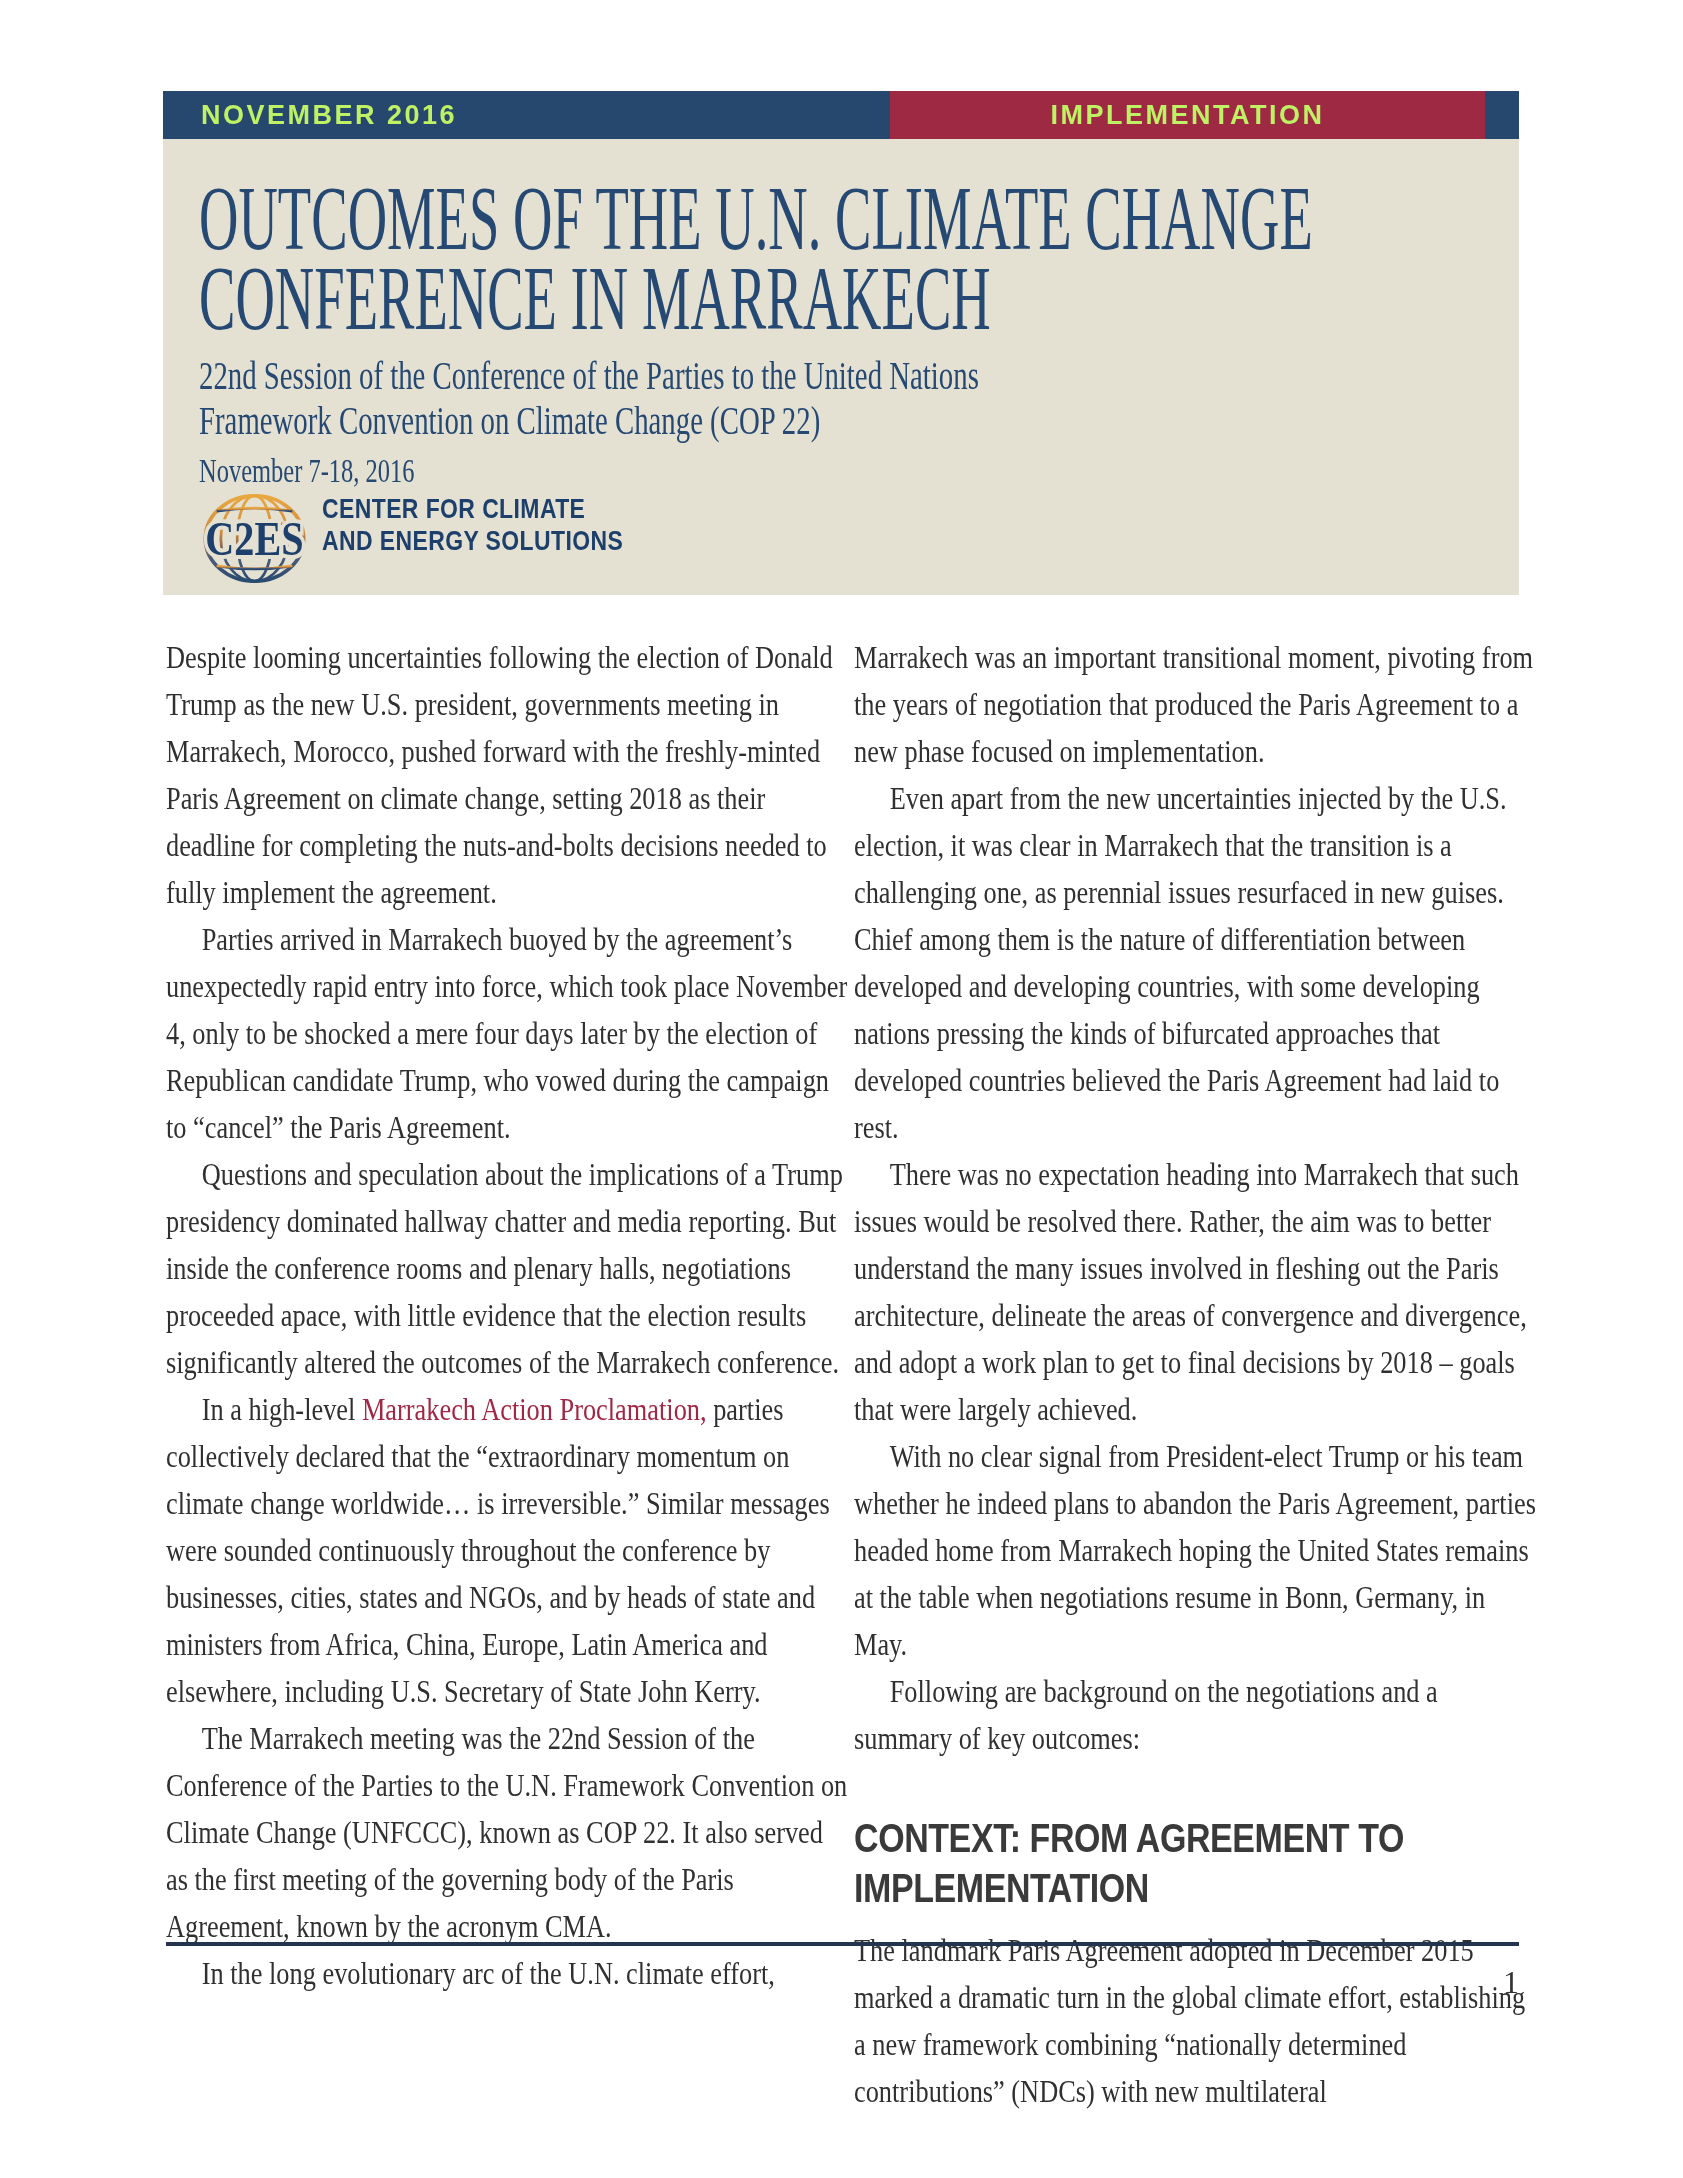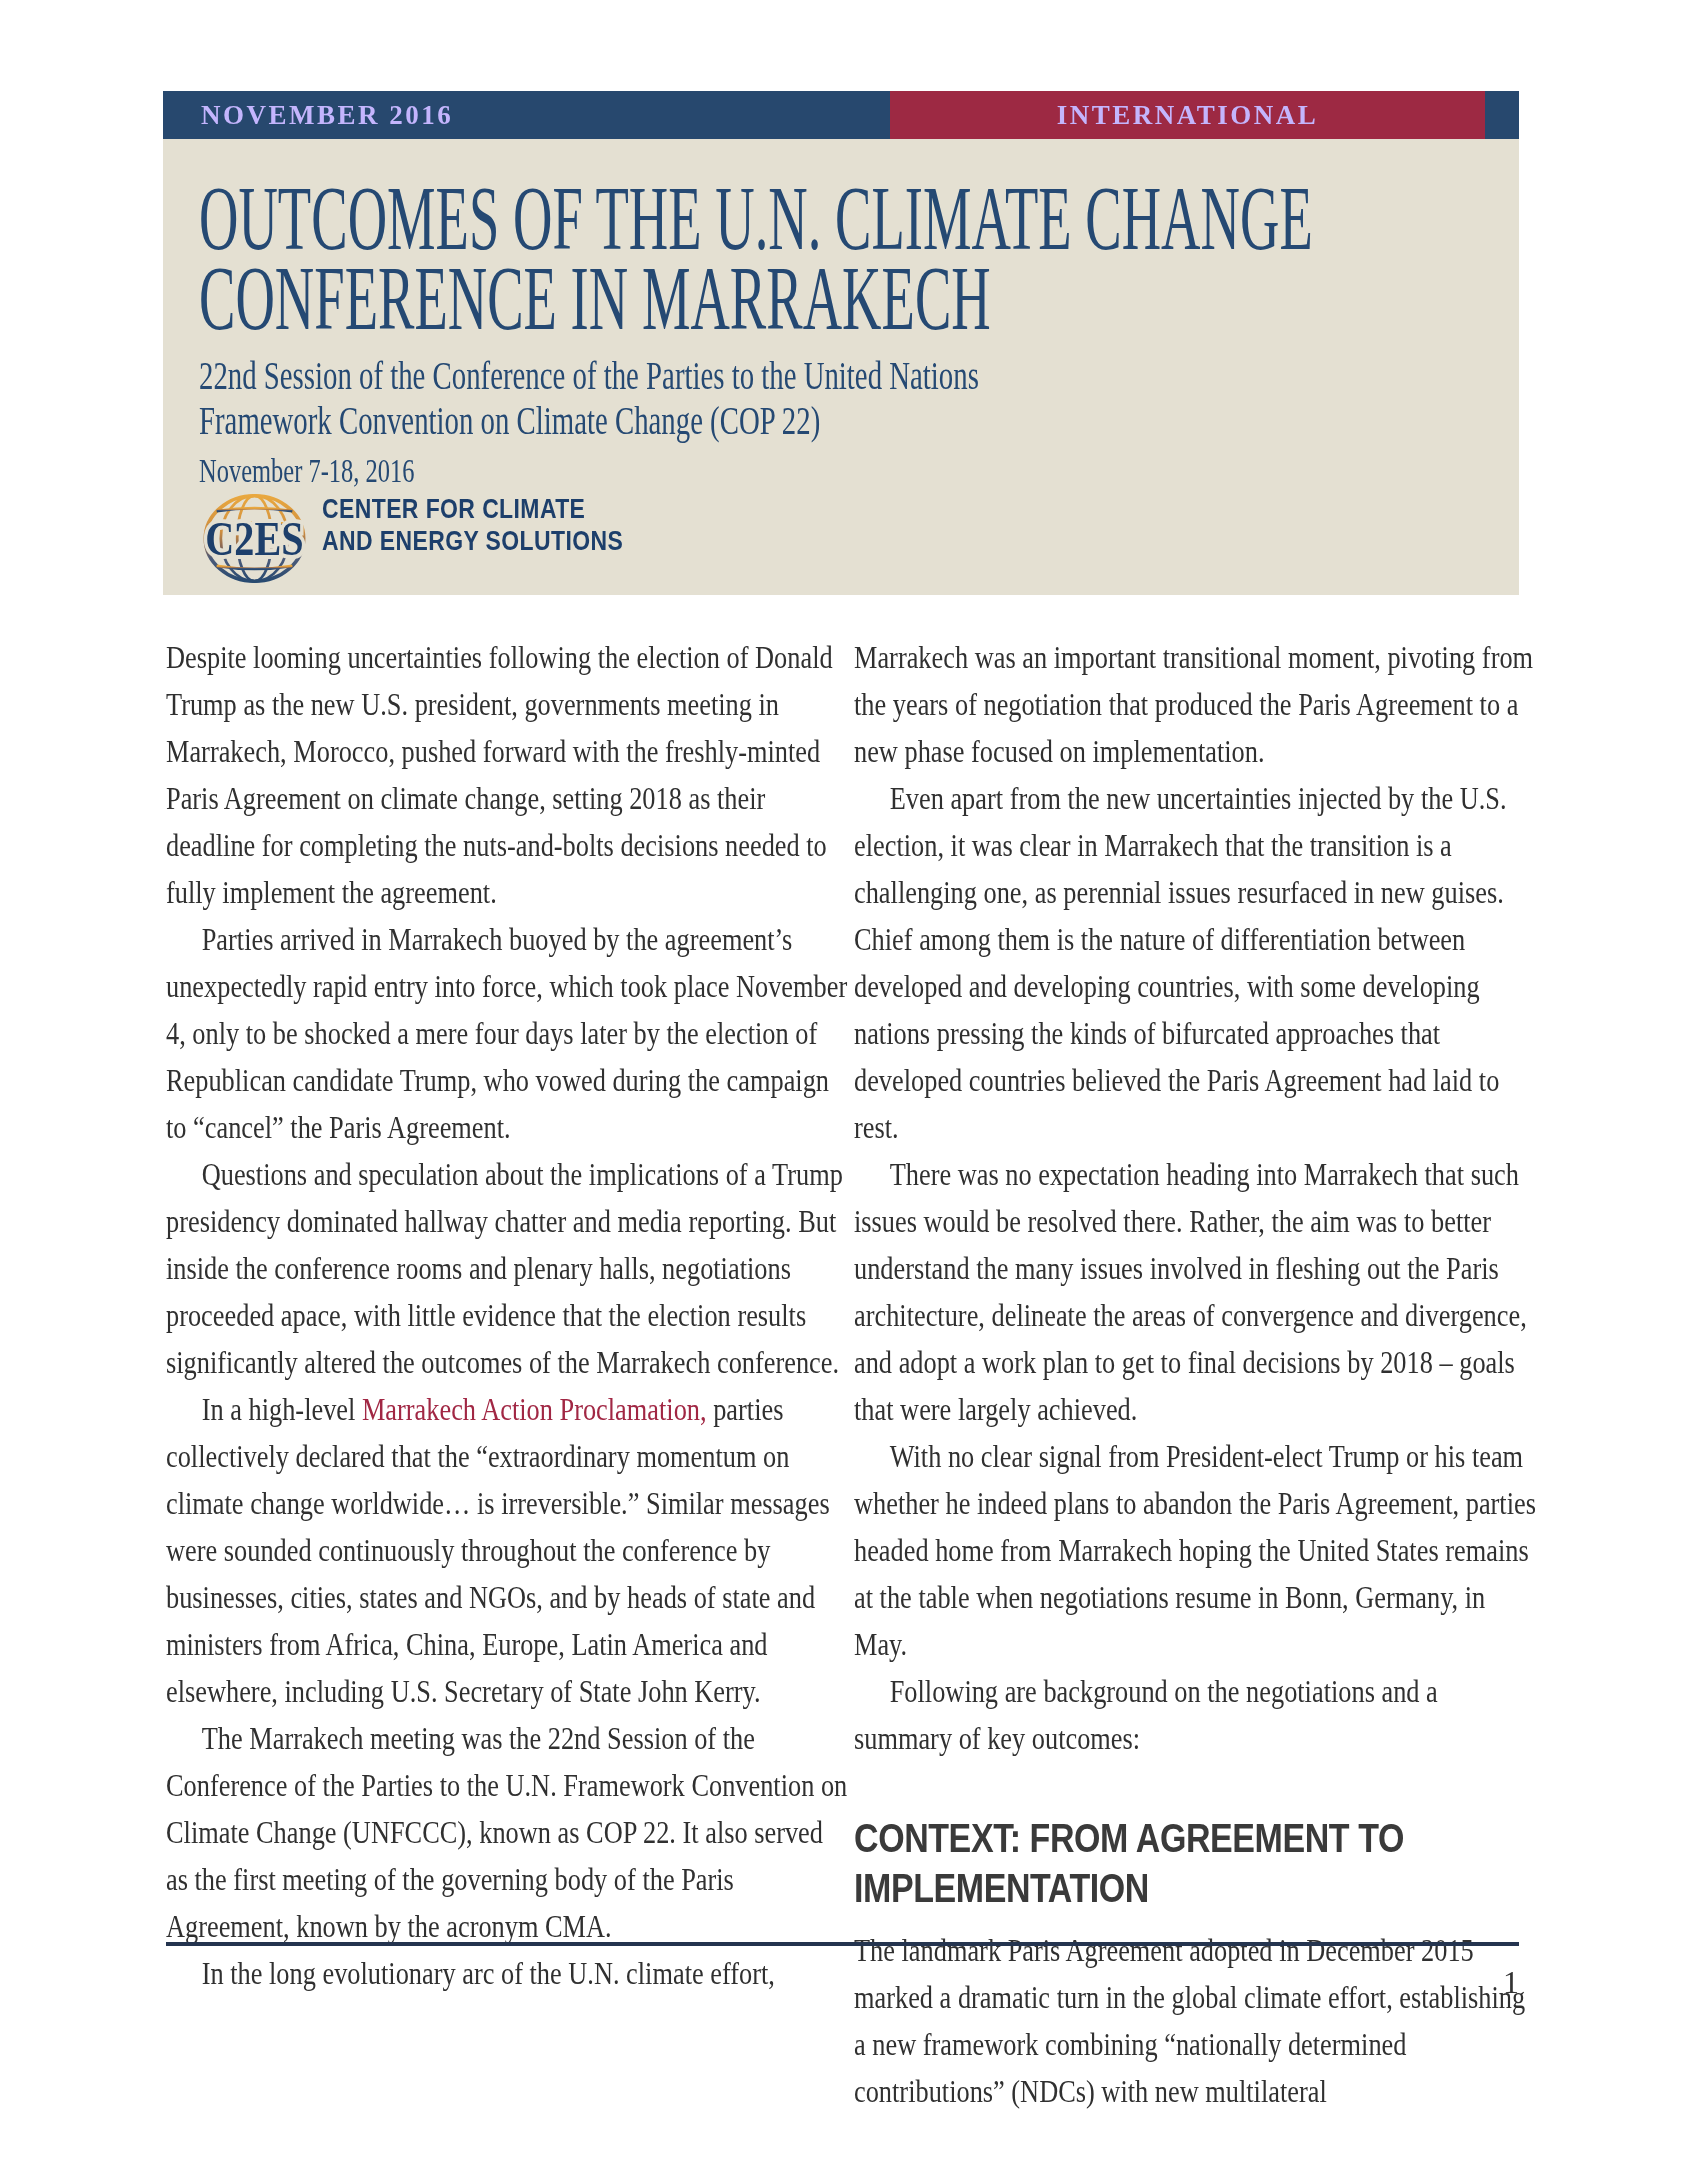--- a/index.html
+++ b/index.html
@@ -5,22 +5,22 @@
   html,body{margin:0;padding:0;background:#ffffff;}
   .page{position:relative;width:1683px;height:2178px;background:#ffffff;overflow:hidden;
         font-family:"Liberation Serif", serif;}
 
   
   .topbar{position:absolute;left:163px;top:91px;width:1356px;height:48px;display:flex;}
   .bar-blue{width:727px;background:#27486e;display:flex;align-items:center;
             padding-left:38px;box-sizing:border-box;}
   .bar-red{flex:1;background:#9d2943;display:flex;align-items:center;justify-content:center;}
   .bar-cap{width:34px;background:#27486e;}
-  .bar-text{font-family:Liberation Serif, serif;font-weight:bold;font-size:27px;
-            letter-spacing:2.5px;color:#c4b5fd;white-space:nowrap;}
+  .bar-text{font-family:Liberation Sans, sans-serif;font-weight:bold;font-size:27px;
+            letter-spacing:2.5px;color:#bef264;white-space:nowrap;}
 
   
   .hero{position:absolute;left:163px;top:139px;width:1356px;height:456px;background:#e4e0d2;
         padding:40px 0 0 36px;box-sizing:border-box;}
   .title{margin:0;font-weight:400;font-size:91px;line-height:80px;color:#254973;
          transform:scaleX(.60);transform-origin:0 0;white-space:nowrap;}
   .subtitle{margin:14px 0 0 0;font-size:40px;line-height:45px;color:#254973;
             transform:scaleX(.72);transform-origin:0 0;white-space:nowrap;}
   .daterange{margin:10px 0 0 0;font-size:34px;line-height:36px;color:#254973;
              transform:scaleX(.72);transform-origin:0 0;white-space:nowrap;}
@@ -50,21 +50,21 @@
 </head>
 <body>
 
 <div class="page">
 
   <header class="topbar">
     <div class="bar-blue">
       <span class="bar-text">NOVEMBER 2016</span>
     </div>
     <div class="bar-red">
-      <span class="bar-text">INTERNATIONAL</span>
+      <span class="bar-text">IMPLEMENTATION</span>
     </div>
     <div class="bar-cap"></div>
   </header>
 
   <section class="hero">
     <h1 class="title"><span>OUTCOMES OF THE U.N. CLIMATE CHANGE</span><br><span>CONFERENCE IN MARRAKECH</span></h1>
     <p class="subtitle"><span>22nd Session of the Conference of the Parties to the United Nations</span><br><span>Framework Convention on Climate Change (COP 22)</span></p>
     <p class="daterange">November 7-18, 2016</p>
 
     <div class="logo-row">

